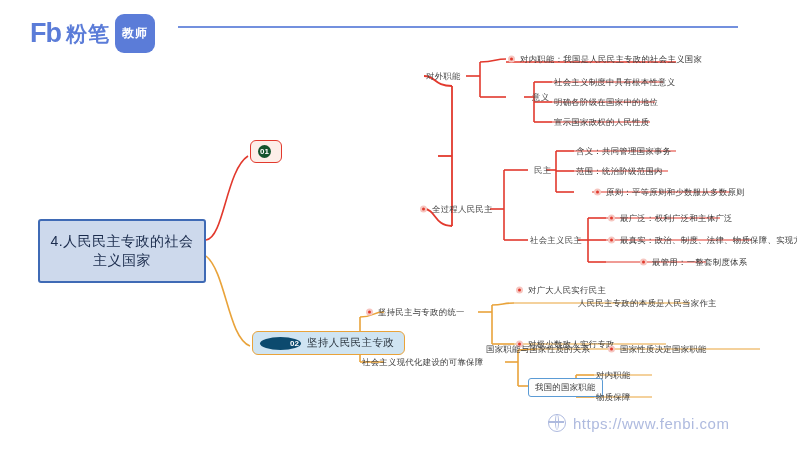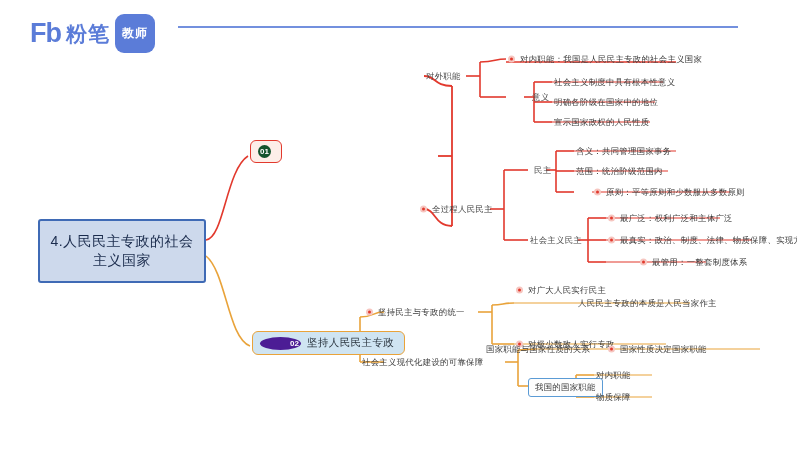--- a/index.html
+++ b/index.html
@@ -52,21 +52,21 @@
     display:flex;align-items:center;justify-content:center;
     font-size:8px;color:#fff;font-weight:bold;flex:none;
   }
   .pill .txt{font-size:10.5px;letter-spacing:.4px;}
 
   .pill-1{left:250px;top:140px;background:#fdeee8;border:1.6px solid #e2392d;}
   .pill-1 .num{background:#14532d;}
   .pill-1 .txt{color:#3a2520;}
 
   .pill-2{left:252px;top:331px;background:#cfe4f2;border:1.6px solid #e9a33a;}
-  .pill-2 .num{background:#4c1d95;padding-left:28px;}
+  .pill-2 .num{background:#0c4a6e;padding-left:28px;}
   .pill-2 .txt{color:#2c3640;}
 
   
   .leaf{
     position:absolute;white-space:nowrap;font-size:8.4px;
     color:#3b3b3b;letter-spacing:.3px;line-height:1;
   }
   .leaf.dot{padding-left:12px;}
   .leaf.dot::before{
     content:"";position:absolute;left:0;top:50%;
@@ -243,15 +243,19 @@
   <div class="leaf" style="left:362px;top:358px;">社会主义现代化建设的可靠保障</div>
 
   <div class="leaf" style="left:486px;top:345px;">国家职能与国家性质的关系</div>
   <div class="leaf dot red" style="left:608px;top:345px;">国家性质决定国家职能</div>
 
   <div class="leaf-box" style="left:488px;top:378px;">我国的国家职能</div>
 
   <div class="leaf" style="left:596px;top:371px;">对内职能</div>
   <div class="leaf" style="left:596px;top:393px;">物质保障</div>
 
+  <div class="watermark">
+    <span class="wm-globe"></span>
+    <span>https://www.fenbi.com</span>
+  </div>
 
   <div class="frame-edge"></div>
 </div>
 
 </body></html>

